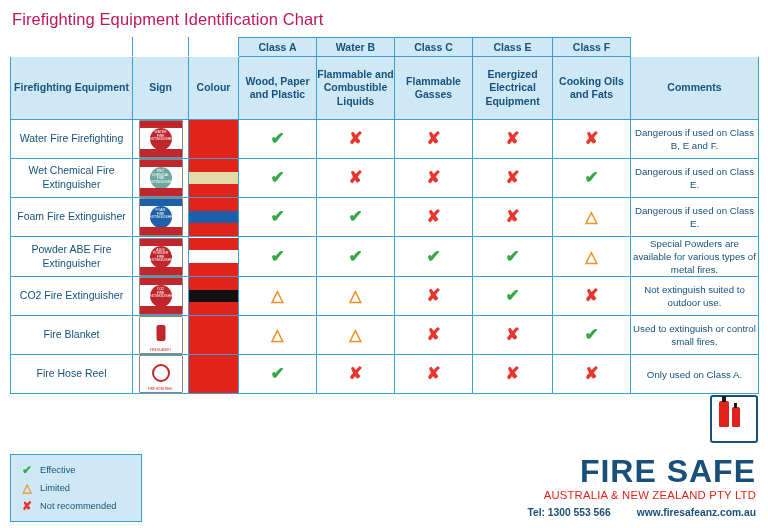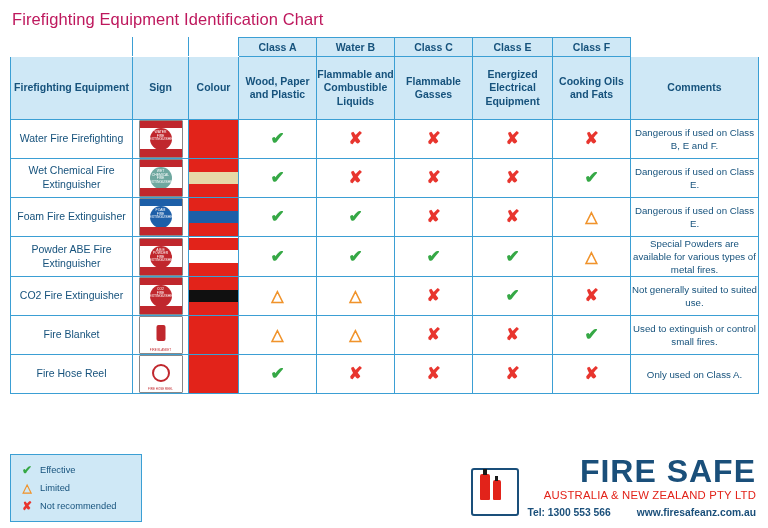--- a/index.html
+++ b/index.html
@@ -198,20 +198,21 @@
   .g.tri { color: #f0932b; }
 
   
   .brand {
     position: absolute;
     right: 12px;
     bottom: 10px;
     display: flex;
     align-items: flex-end;
     gap: 10px;
+    flex-direction: column;
   }
   .brand-logo {
     width: 48px;
     height: 52px;
     position: relative;
     margin-bottom: 2px;
   }
   .brand-logo .lbox {
     position: absolute;
     left: 2px; top: 4px;
@@ -415,21 +416,21 @@
       <td class="colour-cell">
         <div class="colour-swatch cs-red">
               <div class="cs-band" style="background:#101010"></div>
             </div>
       </td>
       <td><span class="mark tri">△</span></td>
       <td><span class="mark tri">△</span></td>
       <td><span class="mark cross">✘</span></td>
       <td><span class="mark tick">✔</span></td>
       <td><span class="mark cross">✘</span></td>
-      <td class="comments">Not generally suited to suited use.</td>
+      <td class="comments">Not extinguish suited to outdoor use.</td>
     </tr>
 
     <tr>
       <td class="row-label">Fire Blanket</td>
       <td class="sign-cell">
         <div class="sign">
           <div class="ext-icon"></div>
           <div class="cap">FIRE BLANKET</div>
         </div>
       </td>

